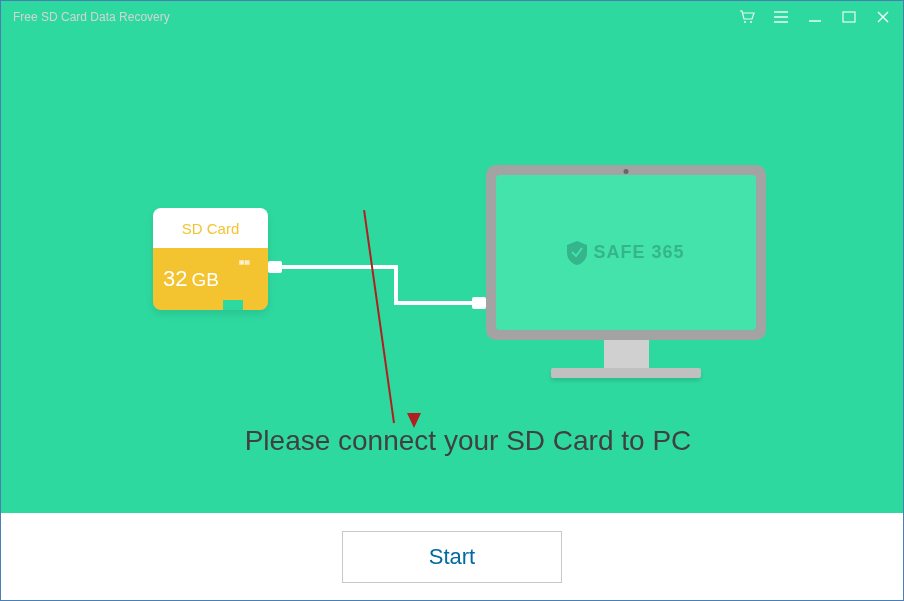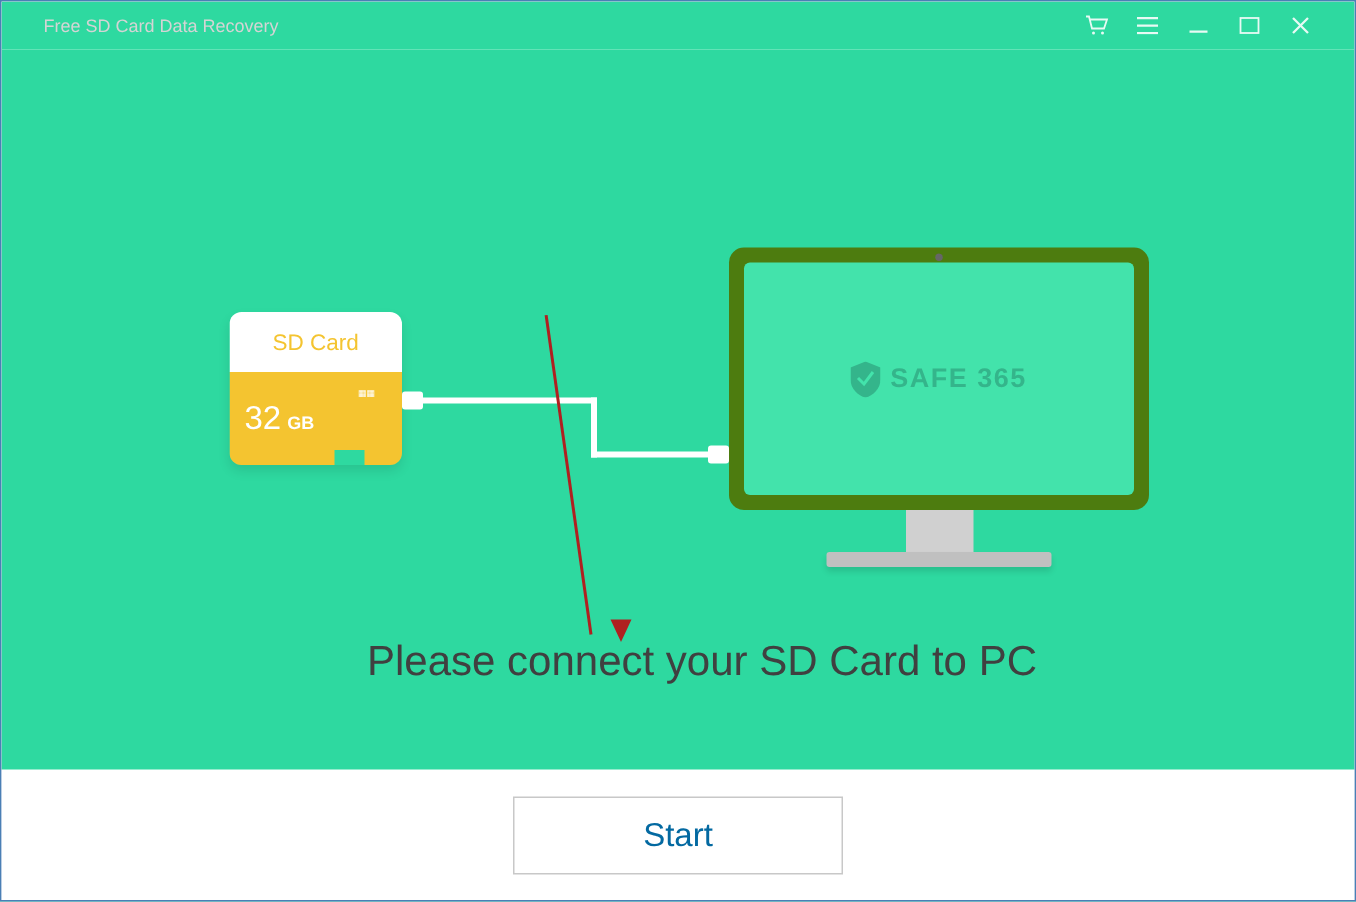--- a/index.html
+++ b/index.html
@@ -12,21 +12,21 @@
       width: 904px;
       height: 601px;
       overflow: hidden;
       border: 1px solid #4a7fb5;
     }
     .titlebar {
       background: #2ed9a0;
       height: 32px;
       display: flex;
       align-items: center;
-      padding: 0 28px;
+      padding: 0 12px;
       color: #d4d4d4;
       font-size: 12px;
     }
     .titlebar-title {
       flex: 1;
     }
     .titlebar-controls {
       display: flex;
       gap: 18px;
       align-items: center;
@@ -83,23 +83,22 @@
       padding-left: 10px;
       color: #ffffff;
       position: relative;
     }
     .sdcard-capacity {
       font-size: 22px;
       font-weight: 300;
       line-height: 1;
     }
     .sdcard-unit {
-      font-size: 12px;
+      font-size: 19px;
       margin-left: 4px;
-      font-weight: bold;
     }
     .sdcard-notch {
       position: absolute;
       bottom: 0;
       right: 25px;
       width: 20px;
       height: 10px;
       background: #2ed9a0;
     }
     .sdcard-micro {
@@ -156,21 +155,21 @@
     .monitor {
       position: absolute;
       left: 473px;
       top: 132px;
       width: 280px;
       height: 220px;
     }
     .monitor-bezel {
       width: 280px;
       height: 175px;
-      background: #4d7c0f;
+      background: #a3a3a3;
       border-radius: 10px;
       padding: 10px;
       position: relative;
     }
     .monitor-camera {
       position: absolute;
       top: 4px;
       left: 50%;
       transform: translateX(-50%);
       width: 5px;

